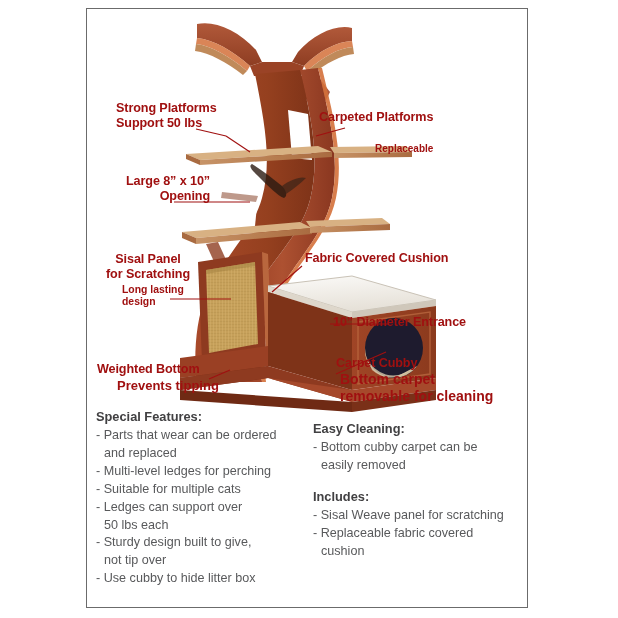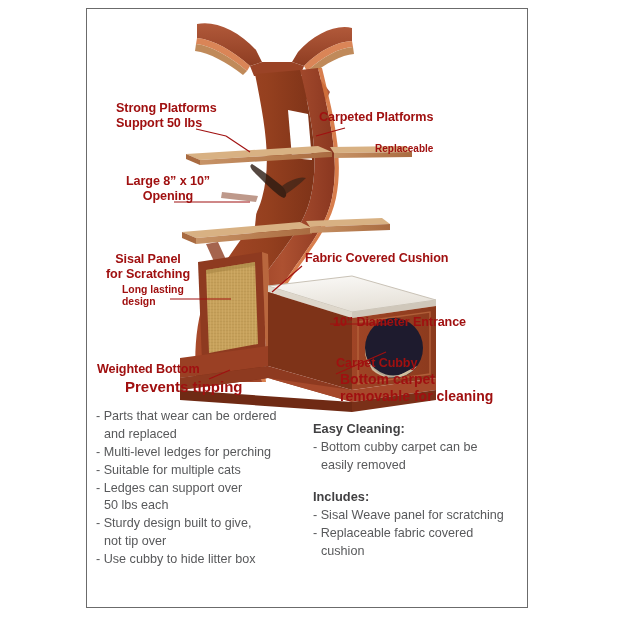--- a/index.html
+++ b/index.html
@@ -30,27 +30,27 @@
     color:#A01010;
     font-weight:bold;
     line-height:1.18;
     white-space:pre;
   }
   .c-main{font-size:12.6px;letter-spacing:-0.1px;}
   .c-sub{font-size:10.4px;}
   .lbl-strong-platforms{left:116px;top:101px;text-align:left;}
   .lbl-carpeted-platforms{left:319px;top:110px;text-align:left;}
   .lbl-carpeted-sub{left:375px;top:143px;font-size:10px;}
-  .lbl-large-opening{left:126px;top:174px;text-align:center;}
+  .lbl-large-opening{left:126px;top:174px;text-align:right;}
   .lbl-sisal{left:106px;top:252px;text-align:center;}
   .lbl-sisal-sub{left:122px;top:284px;font-size:10.4px;text-align:left;}
   .lbl-fabric{left:305px;top:251px;}
   .lbl-entrance{left:333px;top:315px;}
   .lbl-weighted{left:97px;top:362px;}
-  .lbl-weighted-sub{left:117px;top:378px;font-size:15px;margin-left:8px;}
+  .lbl-weighted-sub{left:117px;top:378px;font-size:13px;}
   .lbl-cubby{left:336px;top:356px;}
   .lbl-cubby-sub{left:340px;top:371px;font-size:14px;line-height:1.2;}
 
   
   .col{
     position:absolute;
     color:#58595b;
     font-size:12.6px;
     line-height:1.42;
   }
@@ -240,20 +240,21 @@
 <div class="callout c-main lbl-entrance">10” Diameter Entrance</div>
 
 <div class="callout c-main lbl-weighted">Weighted Bottom</div>
 <div class="callout c-sub lbl-weighted-sub">Prevents tipping</div>
 
 <div class="callout c-main lbl-cubby">Carpet Cubby</div>
 <div class="callout c-sub lbl-cubby-sub">Bottom carpet
 removable for cleaning</div>
 
 <div class="col" id="col-left">
+  <h3>Special Features:</h3>
   <ul>
     <li>- Parts that wear can be ordered
   and replaced</li>
     <li>- Multi-level ledges for perching</li>
     <li>- Suitable for multiple cats</li>
     <li>- Ledges can support over
   50 lbs each</li>
     <li>- Sturdy design built to give,
   not tip over</li>
     <li>- Use cubby to hide litter box</li>

